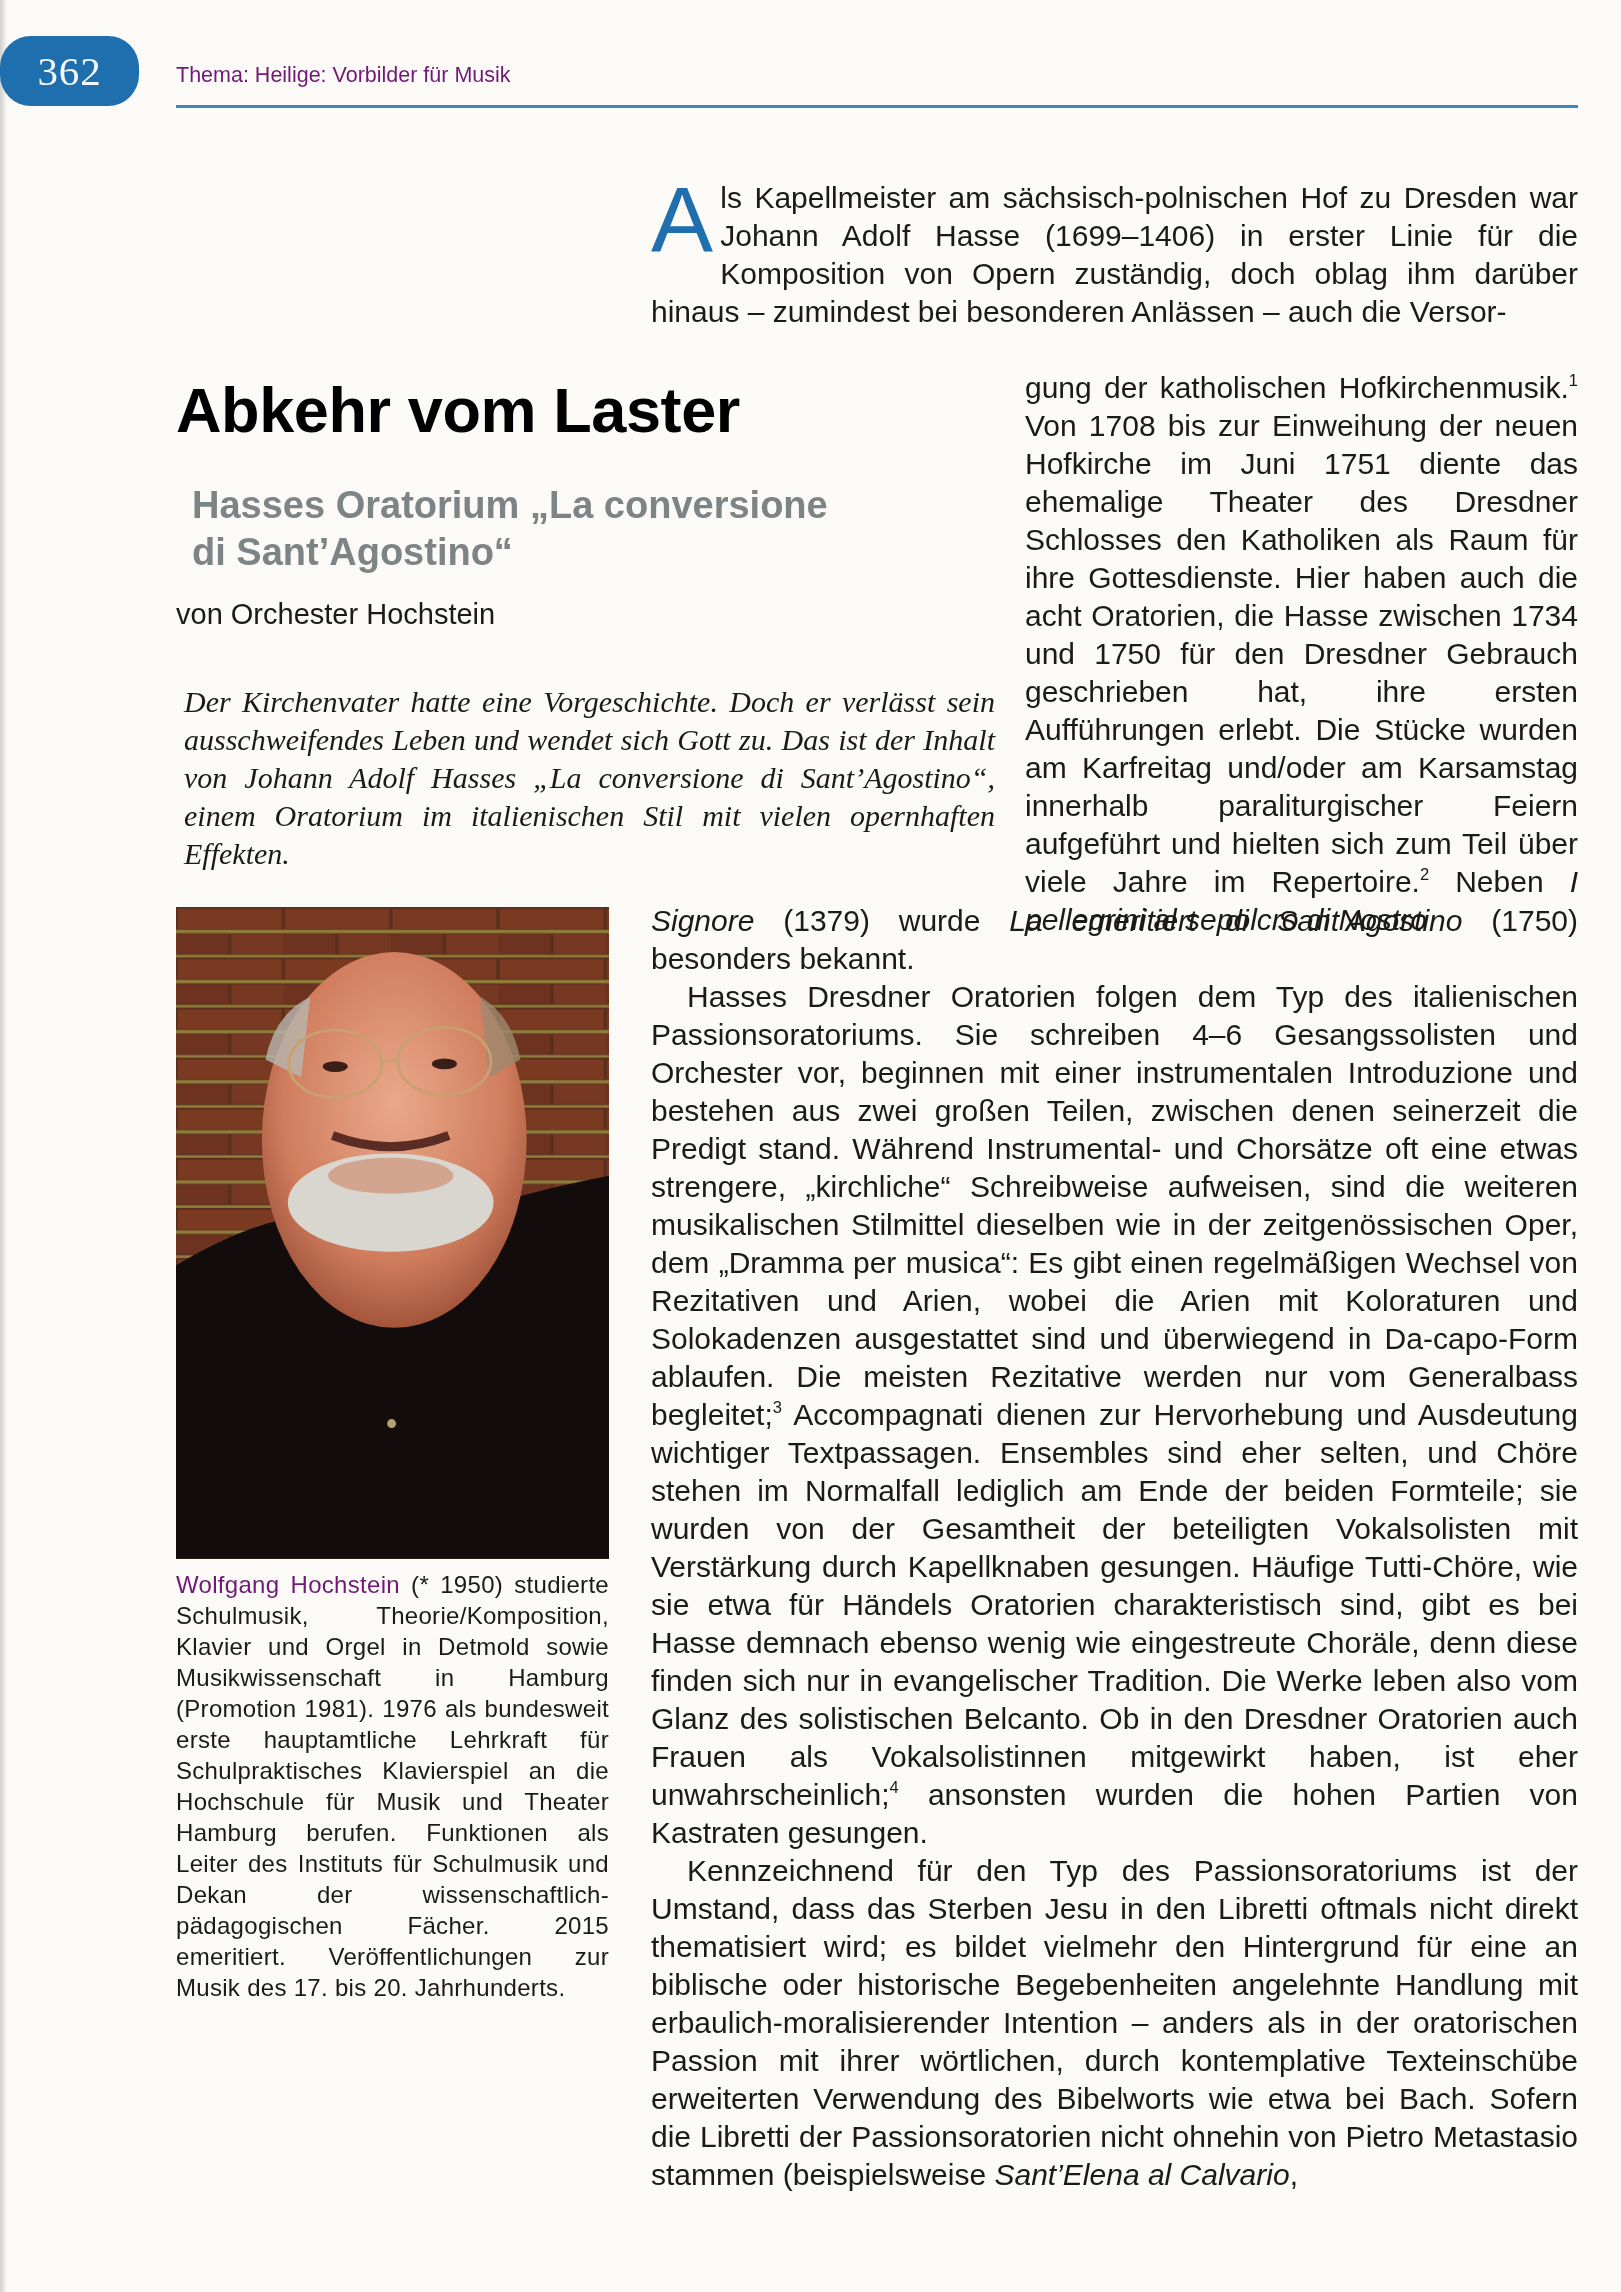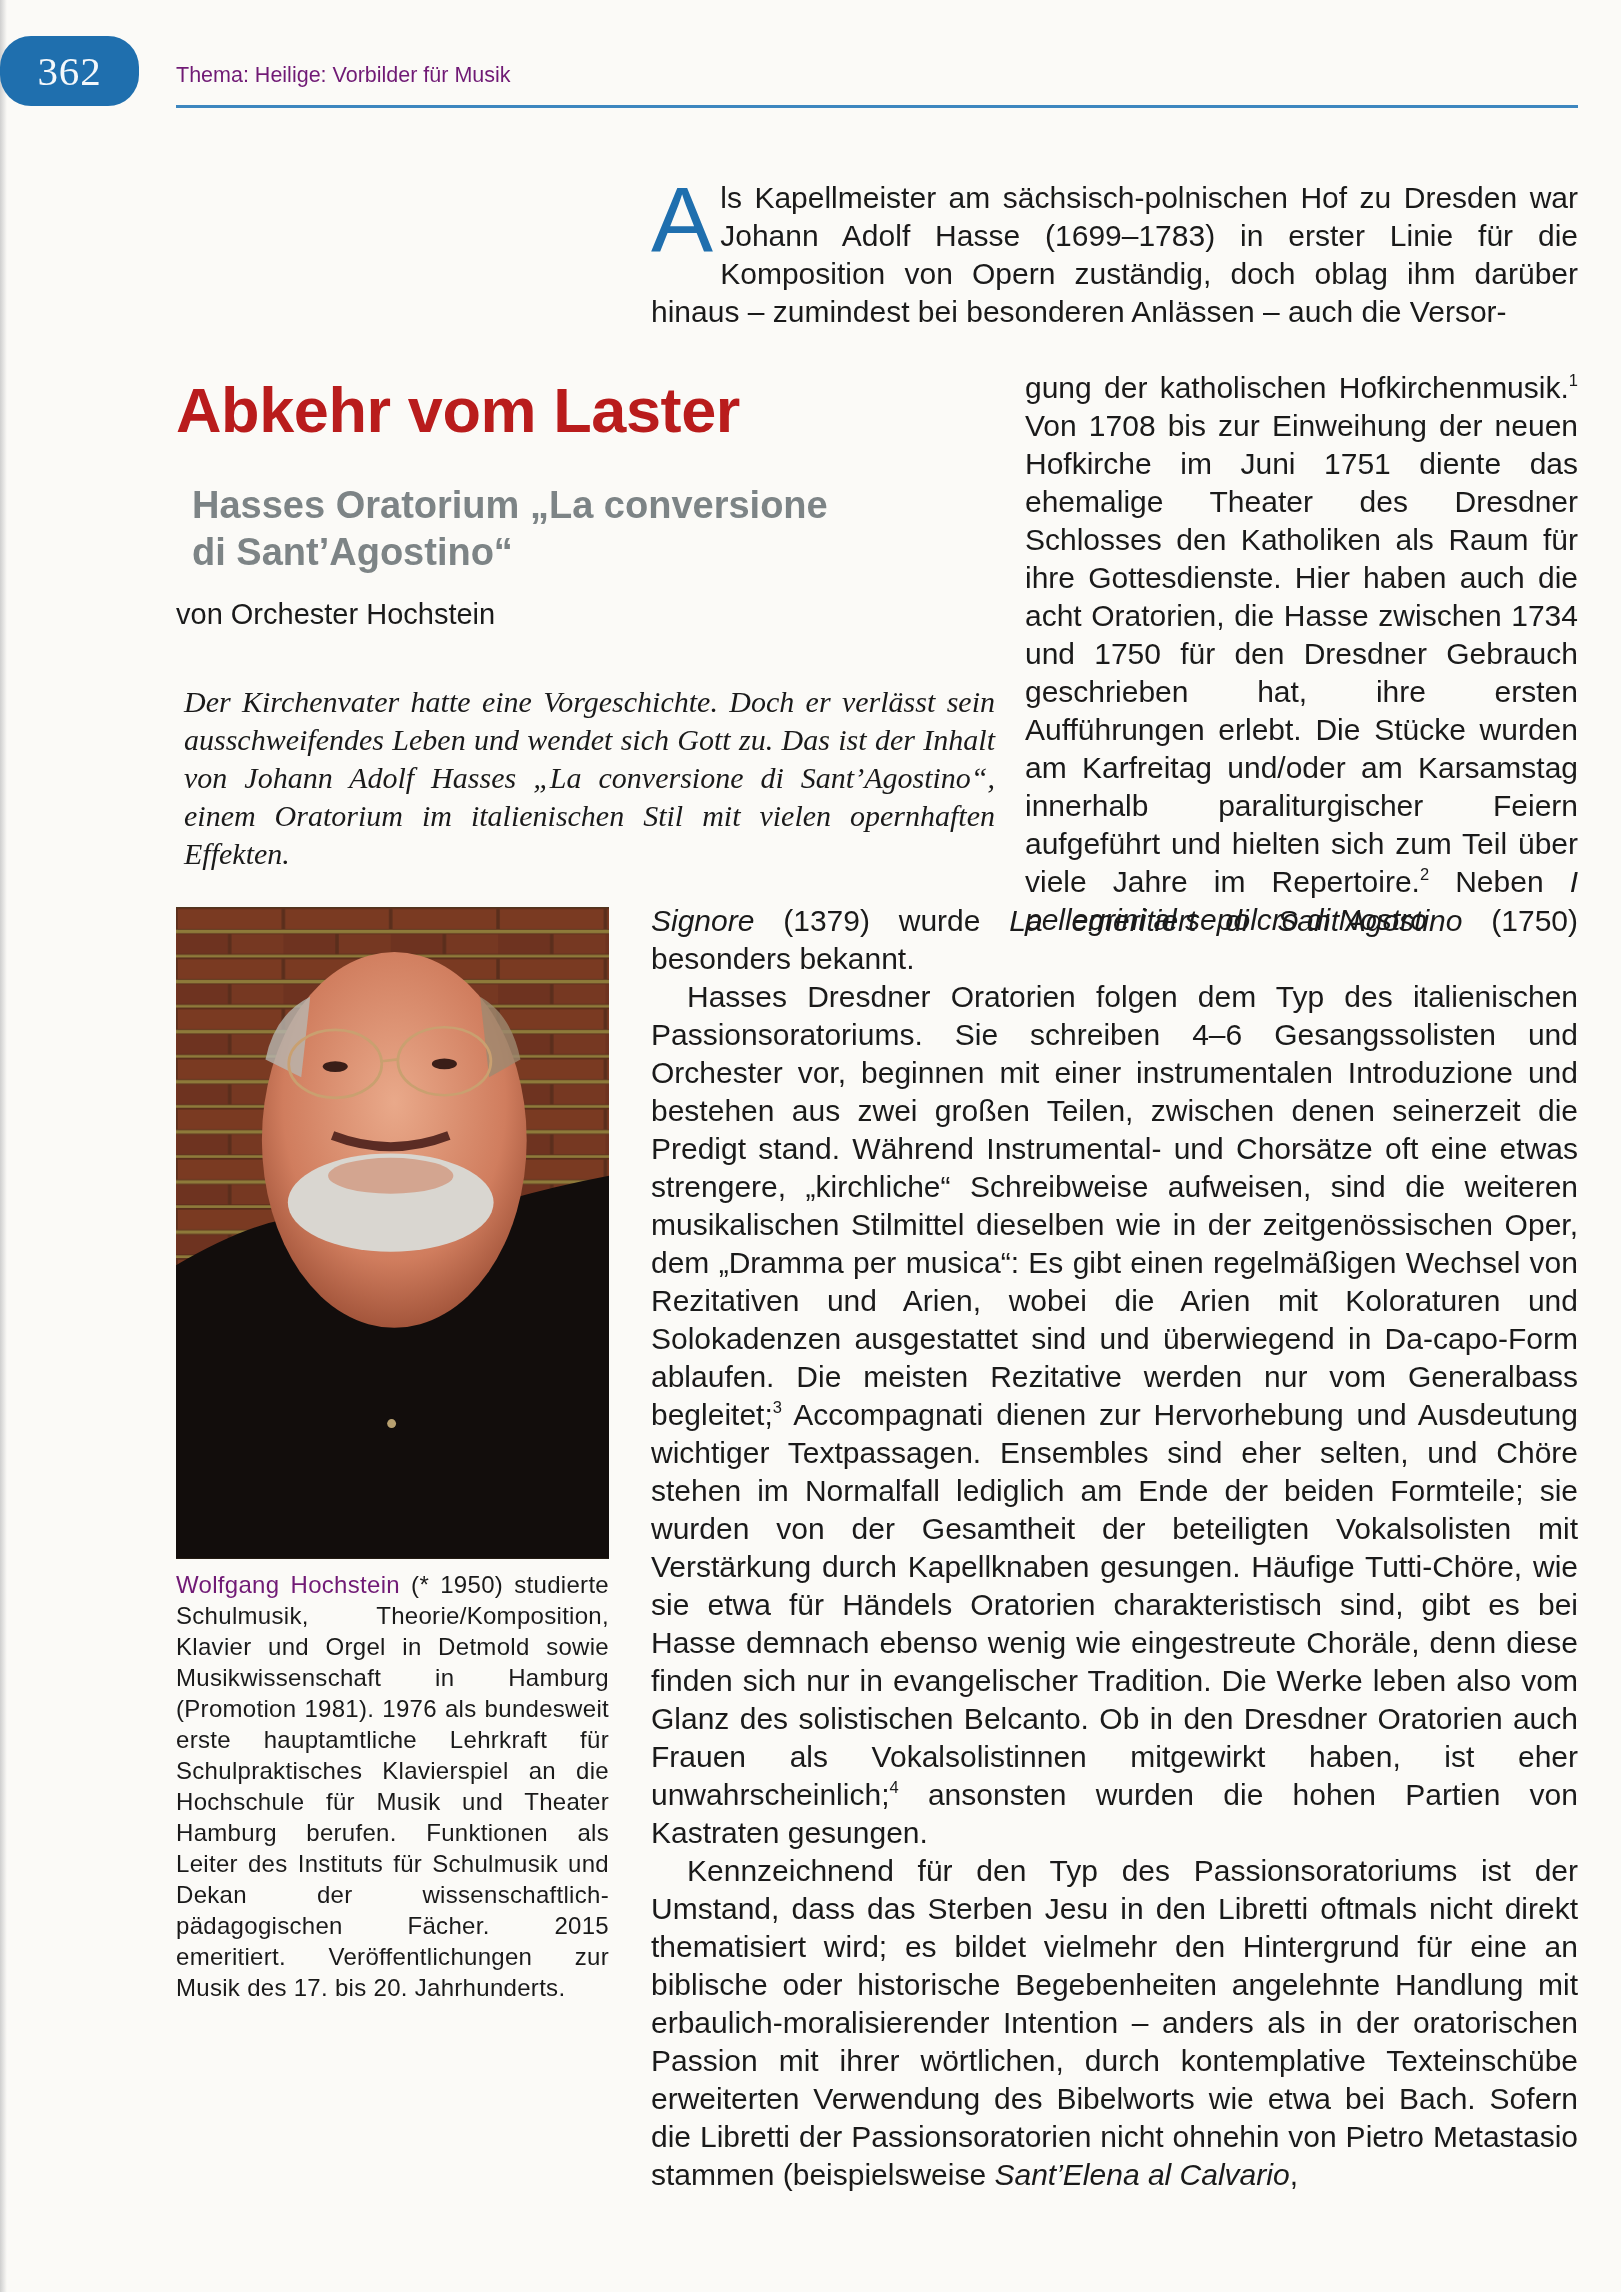--- a/index.html
+++ b/index.html
@@ -27,21 +27,21 @@
   }
   .dropcap {
     float: left; font-size: 93px; line-height: 75px; color: #1f6fae;
     margin: 3.6px 7.2px 0 0; font-family: "Liberation Sans", sans-serif;
   }
   .right-col { position: absolute; left: 1025px; top: 369px; width: 553px; }
   .full-col { position: absolute; left: 651px; top: 902px; width: 927px; }
   .indent { text-indent: 36px; }
   .title {
     position: absolute; left: 176px; top: 374px; font-size: 63px; font-weight: bold;
-    color: #b91c1c; margin: 0; letter-spacing: -0.4px;
+    color: #000000; margin: 0; letter-spacing: -0.4px;
   }
   .subtitle {
     position: absolute; left: 176px; top: 466px; width: 645px; font-size: 38px; line-height: 47px;
     font-weight: bold; color: #7d8486; margin: 16px;
   }
   .byline { position: absolute; left: 176px; top: 598px; font-size: 29px; margin: 0; }
   .teaser {
     position: absolute; left: 176px; top: 675px; width: 811px; font-size: 30px; line-height: 38px;
     font-style: italic; text-align: justify; margin: 8px; font-family: Liberation Serif, serif;
   }
@@ -62,21 +62,21 @@
 
 <div class="edge-shadow"></div>
 
 <div class="page-num-box">
   <span>362</span>
 </div>
 <div class="running-head">Thema: Heilige: Vorbilder für Musik</div>
 <div class="head-rule"></div>
 
 <div class="lead-block">
-  <p class="body-text"><span class="dropcap">A</span><span>ls Kapellmeister am sächsisch-polnischen Hof zu Dresden war Johann Adolf Hasse (1699–1783) in erster Linie für die Komposition von Opern zuständig, doch oblag ihm darüber hinaus – zumindest bei besonderen Anlässen – auch die Versor-</span></p>
+  <p class="body-text"><span class="dropcap">A</span><span>ls Kapellmeister am sächsisch-polnischen Hof zu Dresden war Johann Adolf Hasse (1699–1406) in erster Linie für die Komposition von Opern zuständig, doch oblag ihm darüber hinaus – zumindest bei besonderen Anlässen – auch die Versor-</span></p>
 </div>
 
 <h1 class="title">Abkehr vom Laster</h1>
 <h2 class="subtitle">Hasses Oratorium „La conversione di Sant’Agostino“</h2>
 <p class="byline">von Orchester Hochstein</p>
 <p class="teaser">Der Kirchenvater hatte eine Vorgeschichte. Doch er verlässt sein ausschweifendes Leben und wendet sich Gott zu. Das ist der Inhalt von Johann Adolf Hasses „La conversione di Sant’Agostino“, einem Oratorium im italienischen Stil mit vielen opernhaften Effekten.</p>
 
 <div class="right-col">
   <p class="body-text"><span>gung der katholischen Hofkirchenmusik.</span><sup>1</sup><span> Von 1708 bis zur Einweihung der neuen Hofkirche im Juni 1751 diente das ehemalige Theater des Dresdner Schlosses den Katholiken als Raum für ihre Gottesdienste. Hier haben auch die acht Oratorien, die Hasse zwischen 1734 und 1750 für den Dresdner Gebrauch geschrieben hat, ihre ersten Aufführungen erlebt. Die Stücke wurden am Karfreitag und/oder am Karsamstag innerhalb paraliturgischer Feiern aufgeführt und hielten sich zum Teil über viele Jahre im Repertoire.</span><sup>2</sup><span> Neben </span><i>I pellegrini al sepolcro di Nostro</i></p>
 </div>

